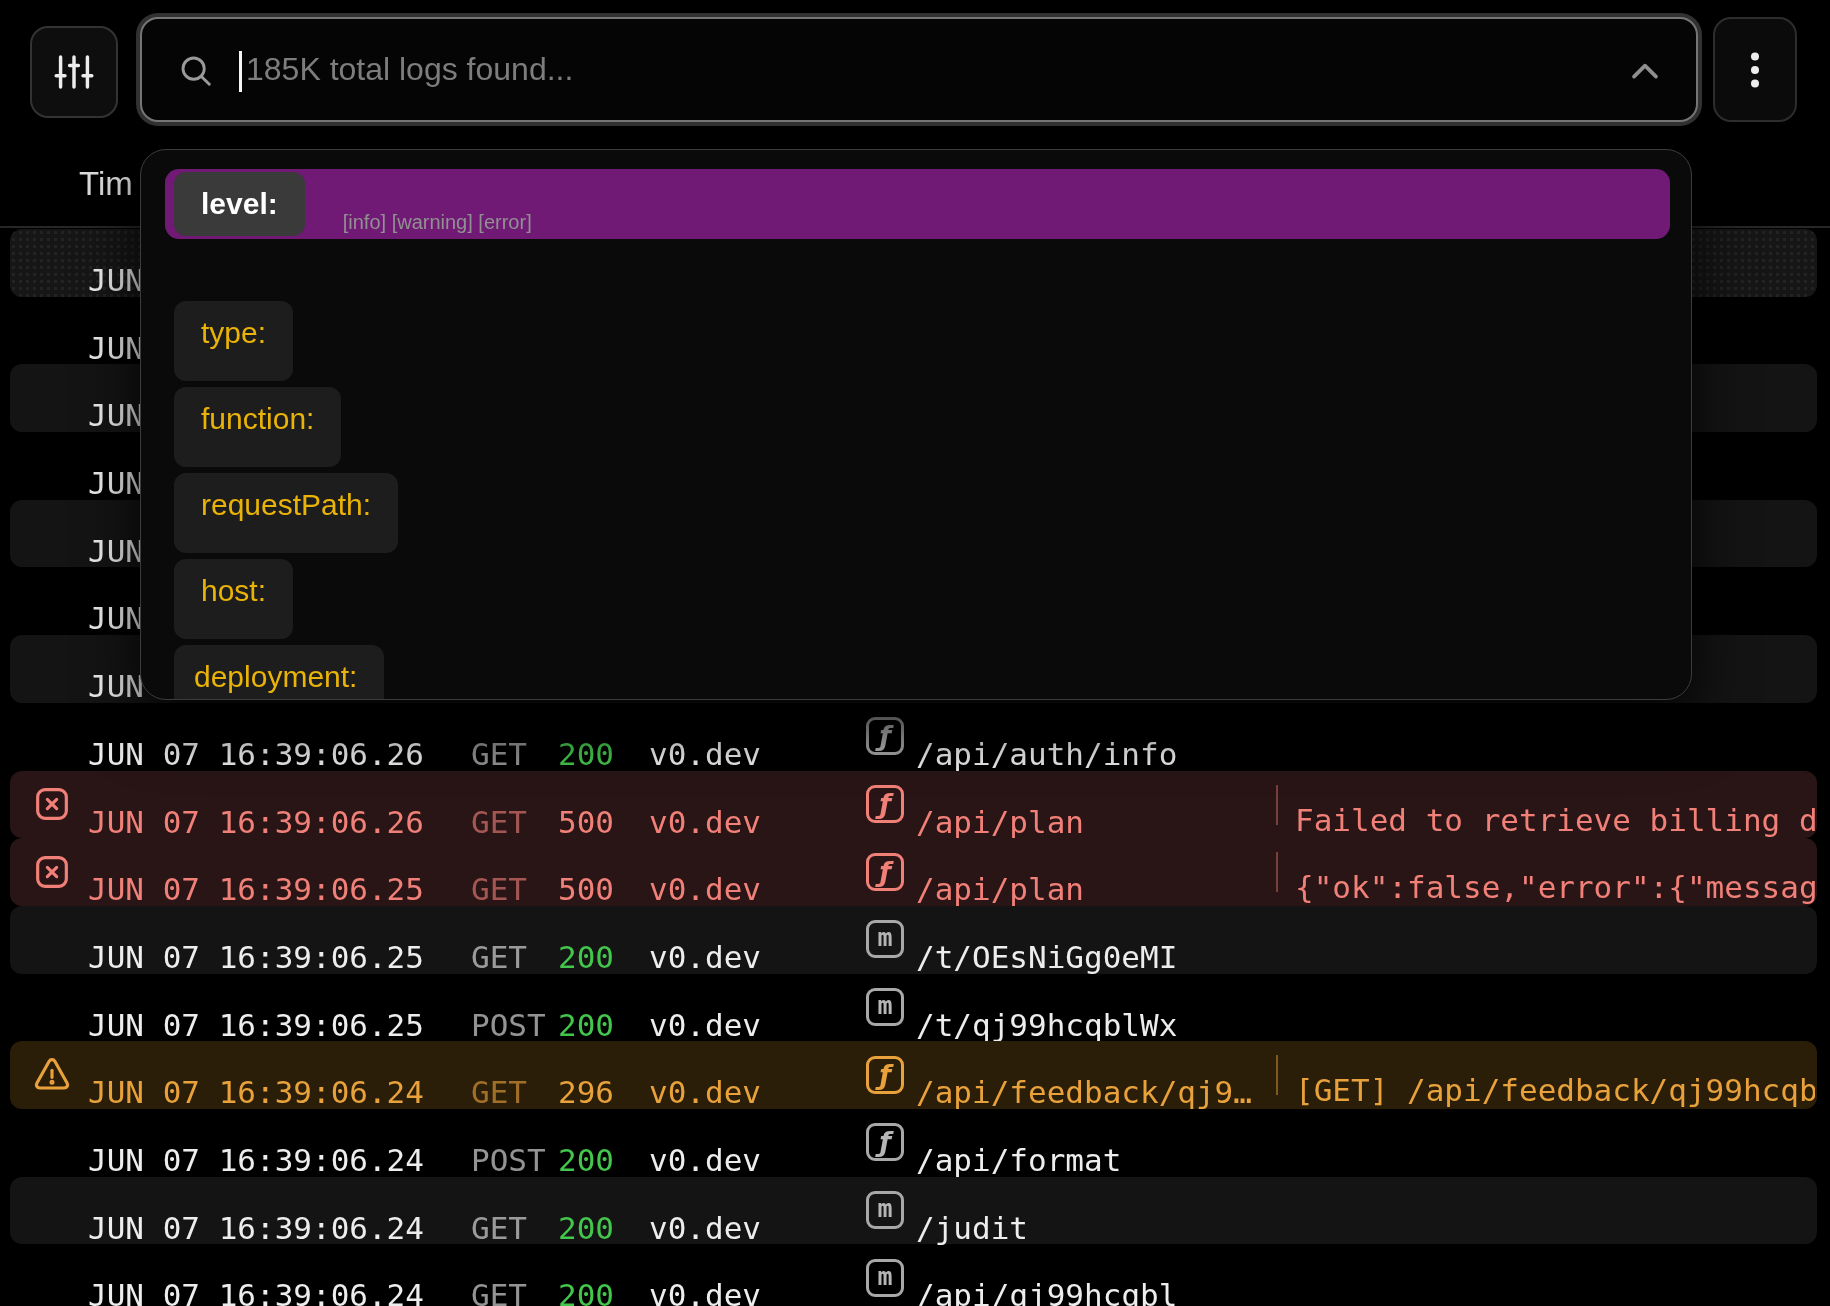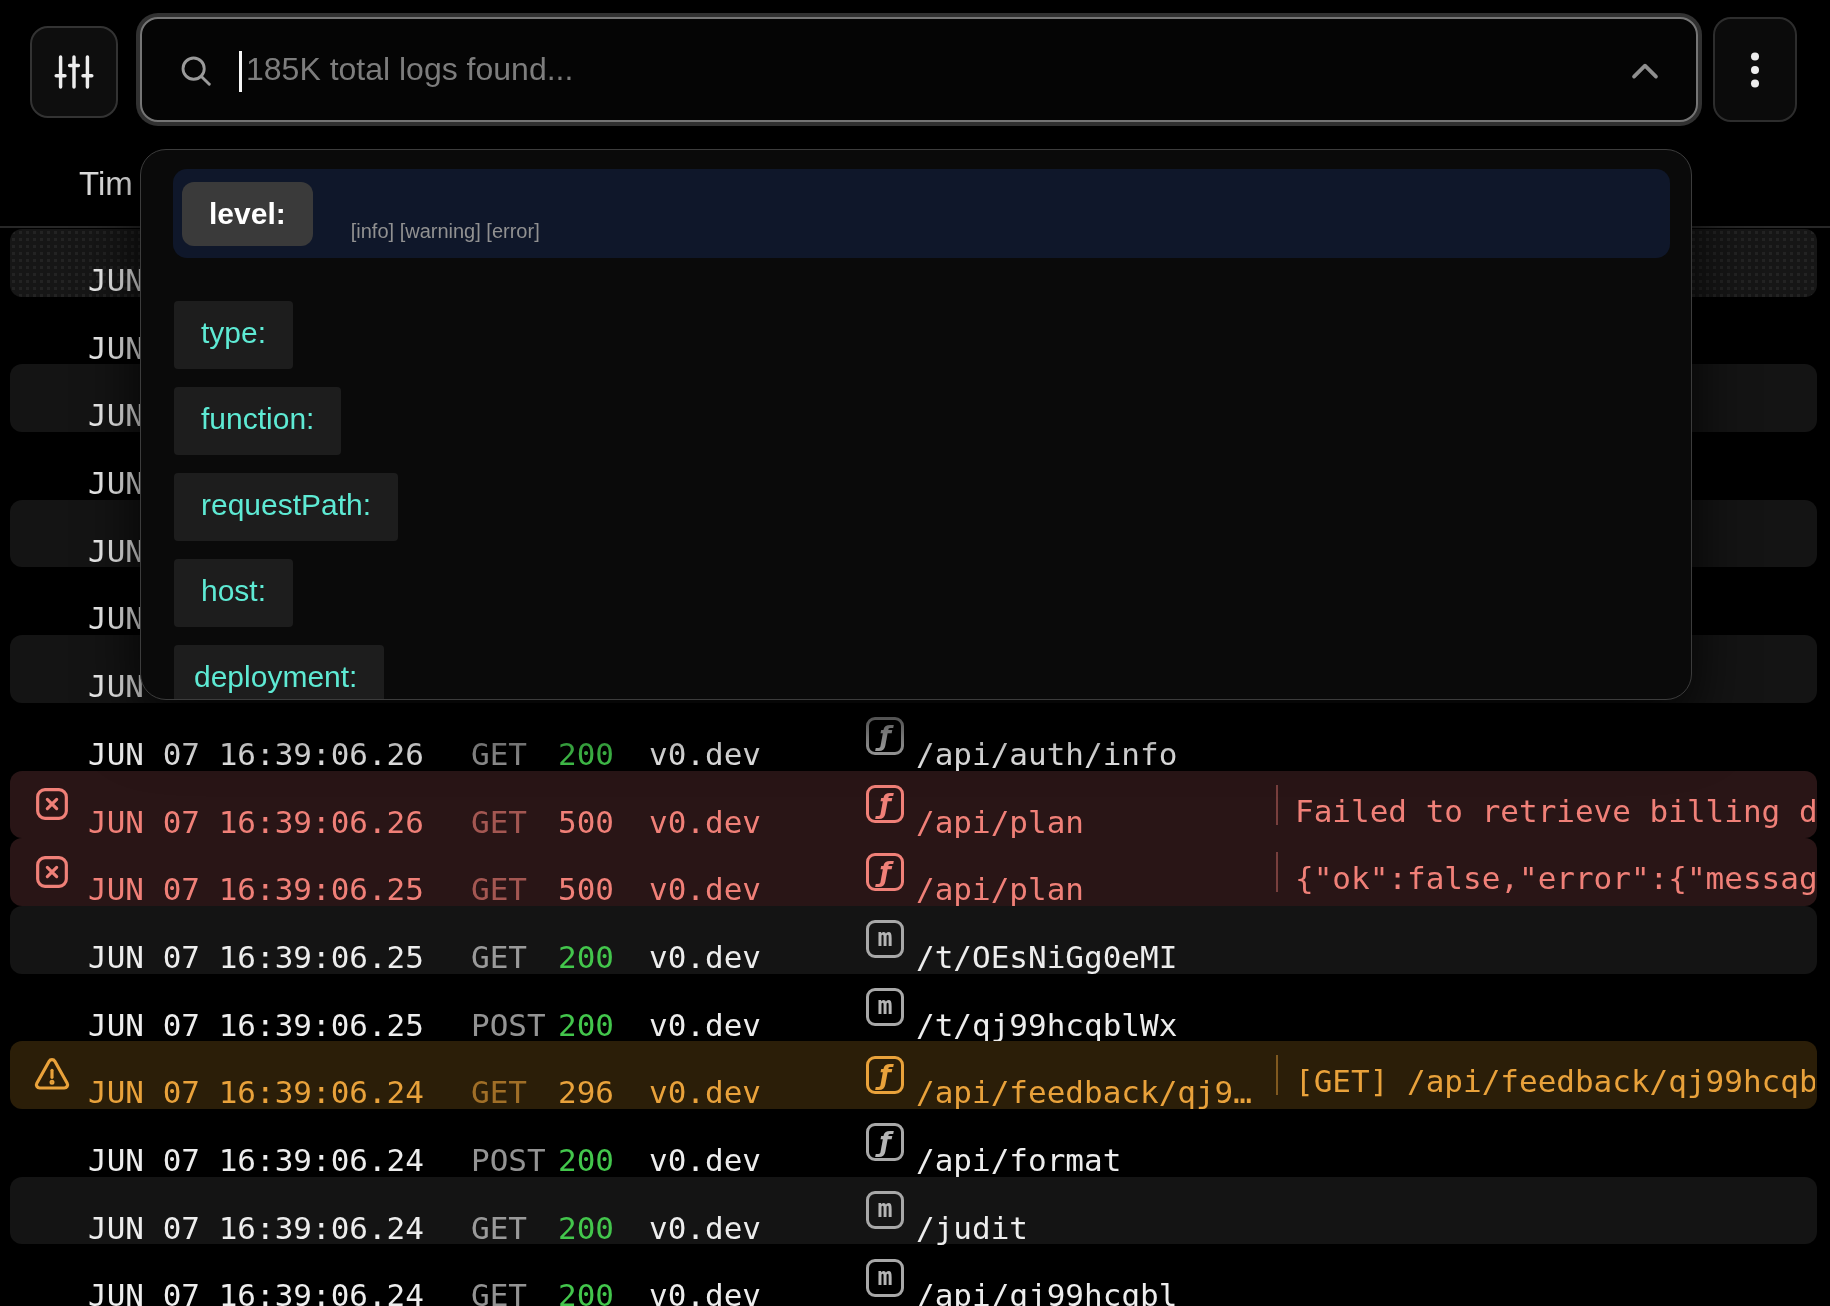--- a/index.html
+++ b/index.html
@@ -54,36 +54,36 @@
   .src { position:absolute; left:856px; top:14.5px; width:38px; height:38px;
     border:3px solid #a8a8a8; border-radius:9px; color:#b5b5b5;
     text-align:center; line-height:31px; }
   .src.fn { font:italic 700 27px/31px "DejaVu Sans", sans-serif; }
   .src.mw { font:700 25px/30px "DejaVu Sans Mono", monospace; }
   .row.error .src, .row.warning .src { border-color:currentColor; color:currentColor; }
   .path    { left:906px; }
   .divider { position:absolute; left:1266px; top:14px; width:2px; height:40px; }
   .row.error .divider { background:rgba(240,128,120,.4); }
   .row.warning .divider { background:rgba(233,162,59,.45); }
-  .msg { position:absolute; left:1285px; top:7px; width:520px; height:100%;
+  .msg { position:absolute; left:1285px; top:16px; width:520px; height:100%;
     overflow:hidden; }
 
   
   .panel { position:absolute; left:140px; top:149px; width:1552px; height:551px;
     background:#0a0a0a; border:1px solid #3c3c3c; border-radius:26px; z-index:40;
     overflow:hidden; box-shadow:0 25px 60px rgba(0,0,0,.85); }
-  .sugg-active { position:absolute; left:32px; right:21px; top:19px; height:89px;
-    background:#0f172a; border-radius:14px; display:flex; align-items:center;
+  .sugg-active { position:absolute; left:24px; right:21px; top:19px; height:70px;
+    background:#701a75; border-radius:14px; display:flex; align-items:center;
     cursor:pointer; }
   .sugg-active .key-pill { margin-left:9px; background:#3a3a3a; border-radius:12px;
     height:64px; line-height:64px; padding:0 27px; color:#fff; font-size:30px;
     font-weight:700; }
   .sugg-active .hint { margin-left:38px; color:#919191; font-size:20px;margin-top:36px; }
-  .sugg-item { position:absolute; left:33px; height:68px; line-height:64px;
-    background:#1d1d1d; border-radius:4px; padding:0 27px; color:#5eead4;
+  .sugg-item { position:absolute; left:33px; height:80px; line-height:64px;
+    background:#1d1d1d; border-radius:12px; padding:0 27px; color:#eab308;
     font-size:30px; font-weight:500; cursor:pointer; display:inline-block; }
 </style>
 </head>
 <body>
 
 <div id="stage">
 
   <div class="thead">
     <div class="col-time">Tim</div>
   </div>

